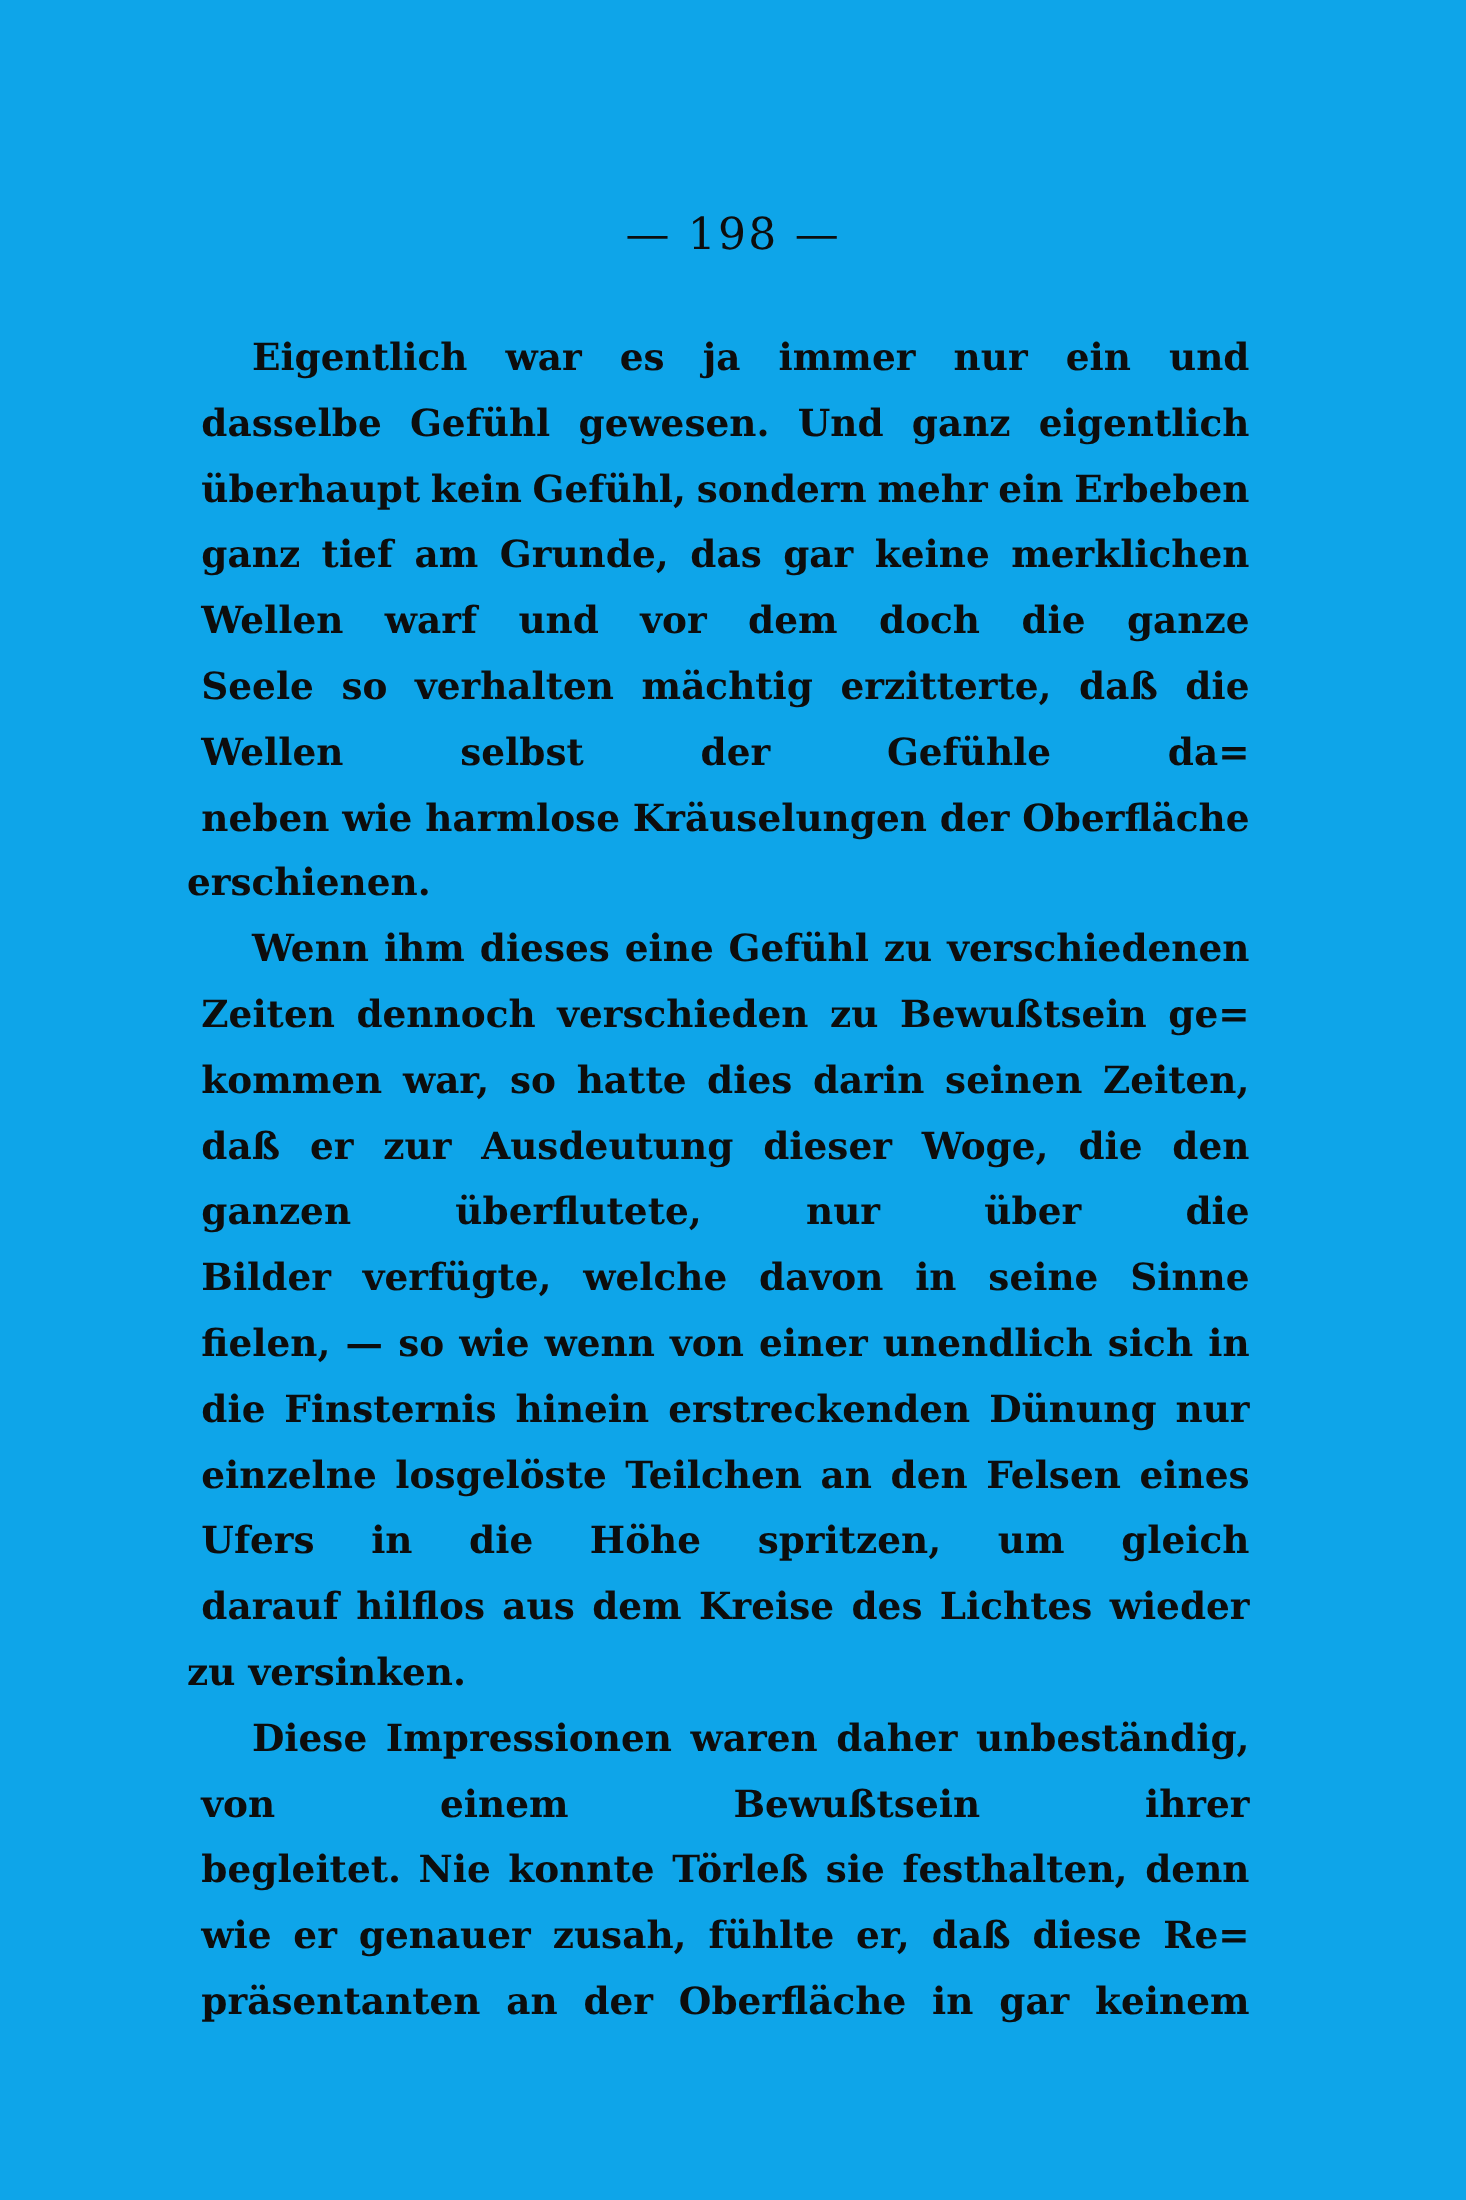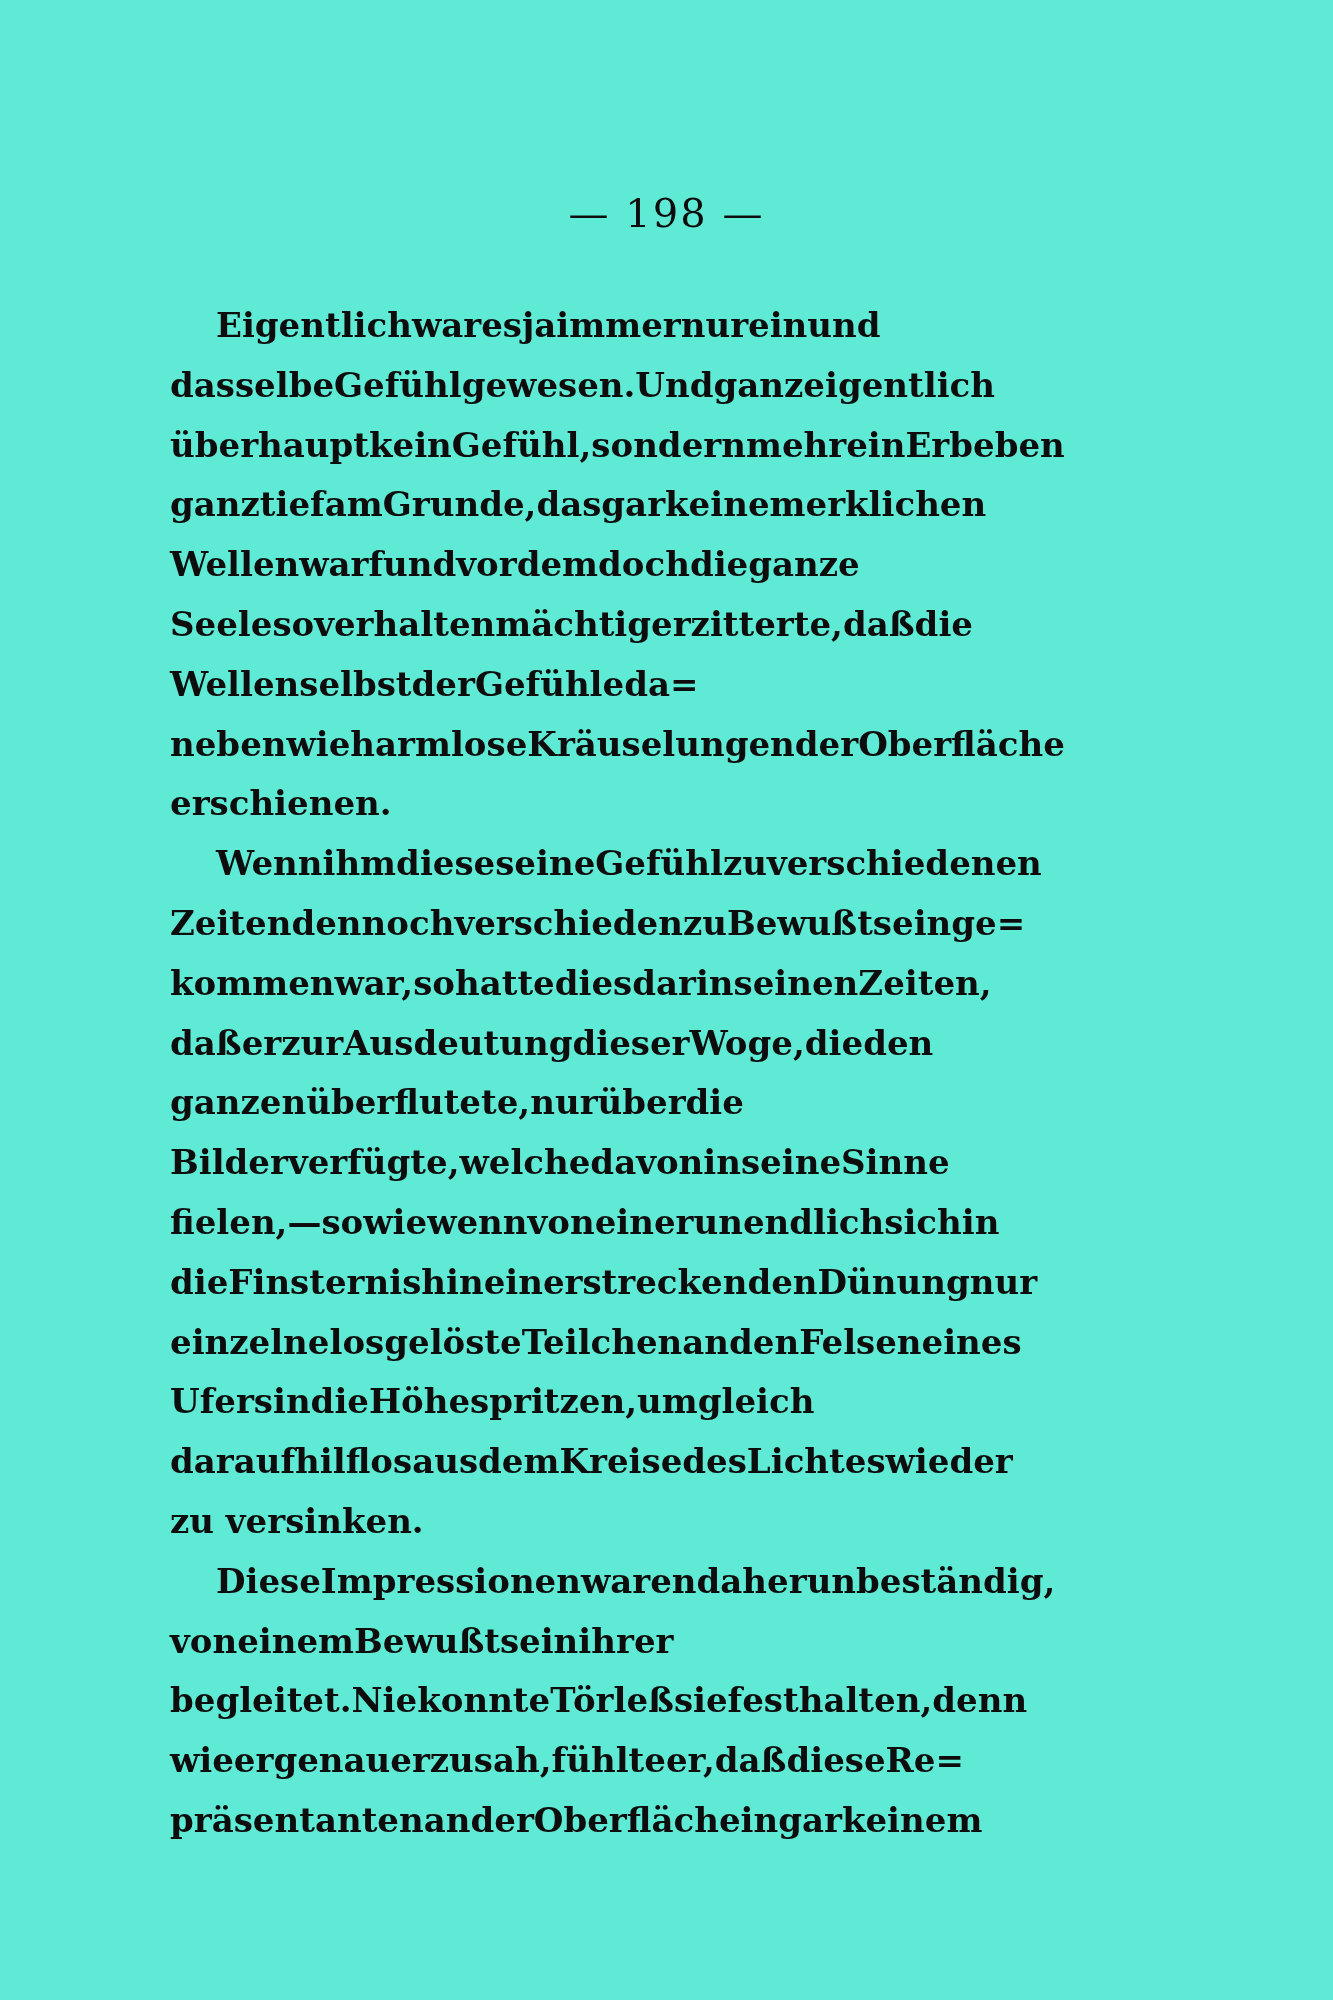--- a/index.html
+++ b/index.html
@@ -11,21 +11,21 @@
     height: 2000px;
     background: #ffffff;
     position: relative;
     overflow: hidden;
     font-family: "DejaVu Serif", serif;
     color: #0d0d0d;
   }
   .book-page {
     position: absolute;
     inset: 0;
-    background: #5eead4;
+    background: #0ea5e9;
   }
   .page-number {
     position: absolute;
     top: 190px;
     left: 0;
     width: 100%;
     text-align: center;
     font-size: 40px;
     font-weight: 400;
     letter-spacing: 2px;
@@ -39,21 +39,22 @@
   }
   .text-line {
     height: 59.8px;
     line-height: 59.8px;
     font-size: 34px;
     font-weight: 700;
     white-space: nowrap;
   }
   .text-line.justified {
     display: flex;
-    justify-content: flex-start;
+    justify-content: space-between;
+    margin-left: 13px;
   }
   .text-line.indent {
     padding-left: 46px;
   }
   .text-line span {
     display: inline-block;
   }
 </style>
 </head>
 <body>

